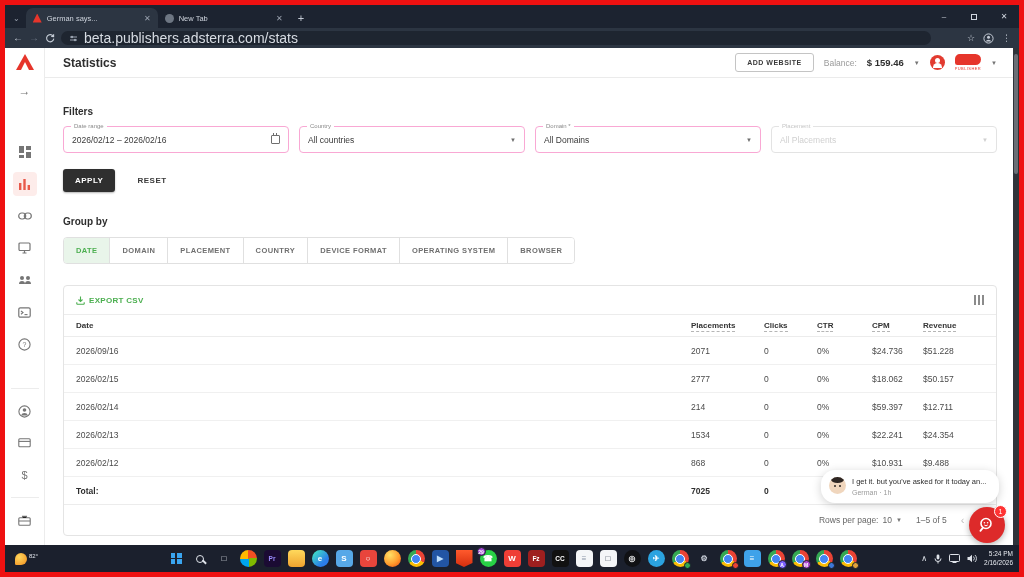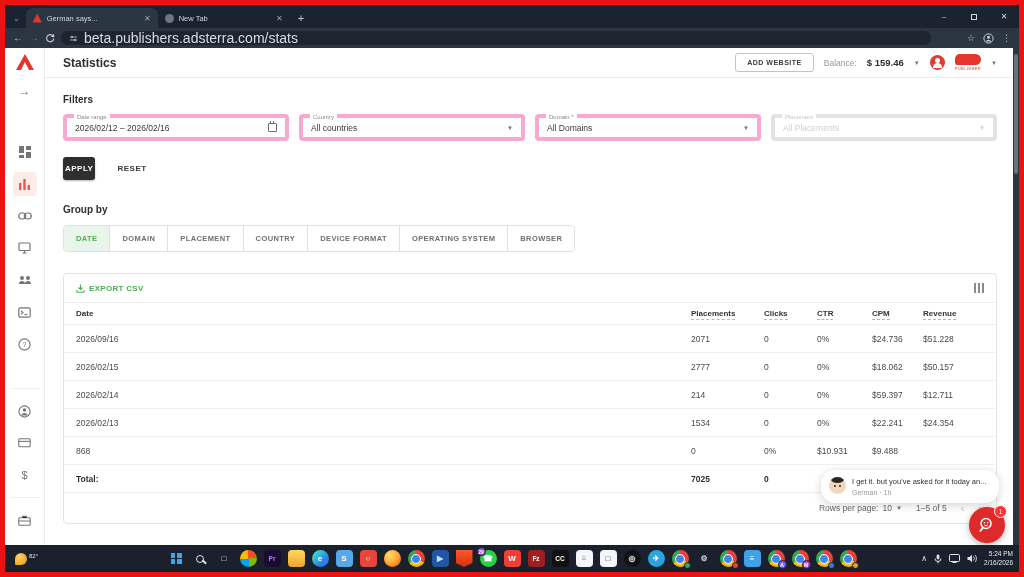--- a/index.html
+++ b/index.html
@@ -53,34 +53,34 @@
   .balance-amount { font-size:9.5px; font-weight:bold; color:#2e2e2e; }
   .caret { font-size:6px; color:#757575; }
   .avatar { width:15px; height:15px; border-radius:50%; background:#e23b30; position:relative; }
   .avatar::before { content:""; position:absolute; top:3px; left:5px; width:5px; height:5px; border-radius:50%; background:#fff; }
   .avatar::after { content:""; position:absolute; bottom:2px; left:3px; width:9px; height:5px; border-radius:5px 5px 0 0; background:#fff; }
   .brand { display:flex; flex-direction:column; align-items:center; }
   .brand-blob { width:26px; height:11px; background:#e6352b; border-radius:6px 7px 7px 3px; }
   .brand-label { font-size:4px; color:#e6352b; letter-spacing:.4px; margin-top:1px; }
 
   .content { padding:16px 16px 0 18px; flex:1; min-height:0; }
-  .sec-title { font-size:10px; font-weight:bold; color:#2e2e2e; }
+  .sec-title { font-size:10px; font-weight:bold; color:#2e2e2e;margin-top:12px; }
   .filters-row { display:flex; gap:10px; margin-top:9px; }
-  .field { position:relative; height:27px; border:4px solid #f9a8d4; border-radius:4px; flex:1; display:flex; align-items:center; padding:0 8px; background:#fff; }
+  .field { position:relative; height:27px; border:1px solid #f9a8d4; border-radius:4px; flex:1; display:flex; align-items:center; padding:0 8px; background:#fff; }
   .field .flabel { position:absolute; top:-4px; left:7px; background:#fff; padding:0 3px; font-size:6px; color:#8a8a8a; }
   .field .fvalue { font-size:8.5px; color:#3a3a3a; }
   .field .fend { margin-left:auto; color:#6f6f6f; }
   .field.disabled { border-color:#e3e3e3; }
   .field.disabled .flabel { color:#c6c6c6; }
   .field.disabled .fvalue, .field.disabled .fend { color:#d0d0d0; }
   .cal-ic { display:block; width:9px; height:9px; border:1px solid #6f6f6f; border-radius:1px; position:relative; }
   .cal-ic::before { content:""; position:absolute; top:-3px; left:1px; width:2px; height:3px; border-left:1px solid #6f6f6f; border-right:1px solid #6f6f6f; }
 
   .btn-row { display:flex; align-items:center; gap:22px; margin-top:16px; }
-  .apply-btn { background:var(--dark-btn,#2f2f2f); color:#fff; border:none; border-radius:3px; font-size:8px; font-weight:bold; letter-spacing:.5px; padding:7px 2px; cursor:pointer; box-shadow:0 1px 2px rgba(0,0,0,.3); font-family:inherit; }
+  .apply-btn { background:var(--dark-btn,#2f2f2f); color:#fff; border:none; border-radius:3px; font-size:8px; font-weight:bold; letter-spacing:.5px; padding:7px 12px; cursor:pointer; box-shadow:0 1px 2px rgba(0,0,0,.3); font-family:inherit; }
   .reset-btn { background:none; border:none; font-size:8px; font-weight:bold; letter-spacing:.5px; color:#3a3a3a; cursor:pointer; font-family:inherit; }
 
   .groupby-title { margin-top:24px; }
   .gtabs { display:flex; margin-top:10px; border:1px solid #e0e0e0; border-radius:4px; width:max-content; overflow:hidden; }
   .gtab { font-size:7.5px; font-weight:bold; letter-spacing:.4px; color:#6f6f6f; padding:8px 12px; border-left:1px solid #e0e0e0; background:#fff; cursor:pointer; white-space:nowrap; }
   .gtab:first-child { border-left:none; }
   .gtab.active { color:var(--accent-green,#4caf50); background:#e9f5ea; }
 
   .card { margin-top:21px; border:1px solid #e4e4e4; border-radius:4px; background:#fff; }
   .card-top { height:28px; display:flex; align-items:center; padding:0 12px; }
@@ -374,20 +374,21 @@
               </div>
               <div class="tgrid trow">
                 <span>2026/02/13</span>
                 <span>1534</span>
                 <span>0</span>
                 <span>0%</span>
                 <span>$22.241</span>
                 <span>$24.354</span>
               </div>
               <div class="tgrid trow">
+                <span>2026/02/12</span>
                 <span>868</span>
                 <span>0</span>
                 <span>0%</span>
                 <span>$10.931</span>
                 <span>$9.488</span>
               </div>
               <div class="tgrid trow total">
                 <span>Total:</span>
                 <span>7025</span>
                 <span>0</span>

